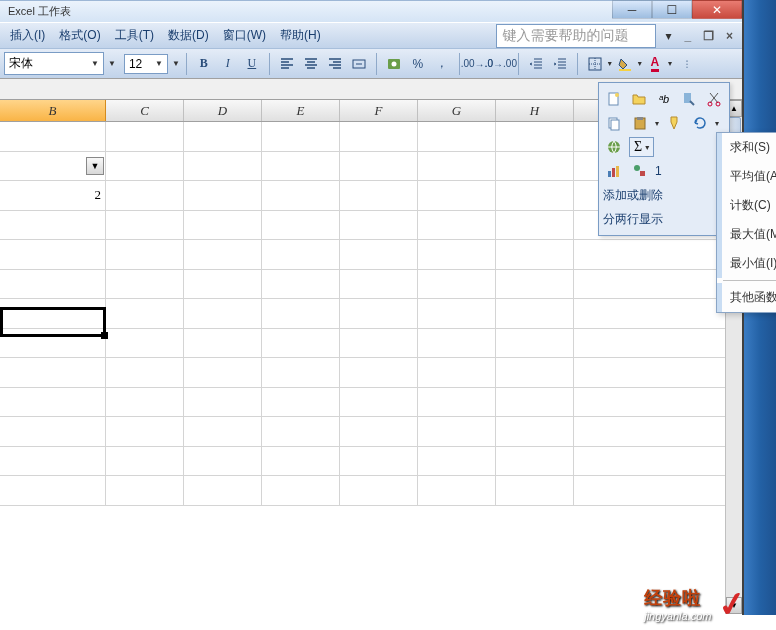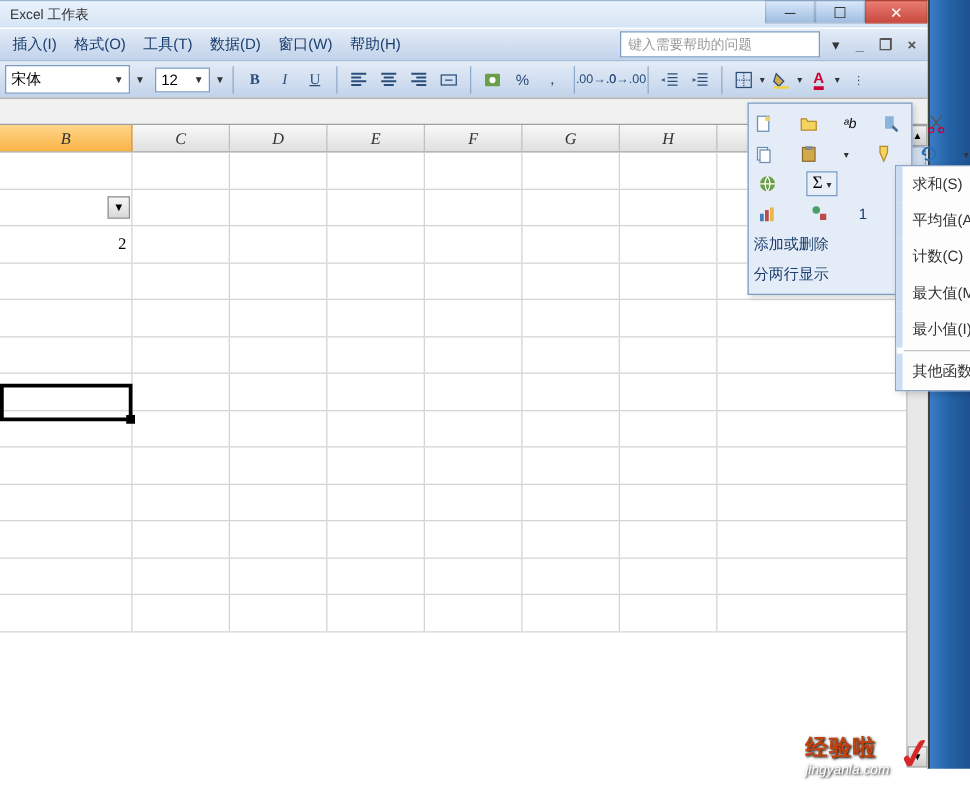--- a/index.html
+++ b/index.html
@@ -10,21 +10,21 @@
     .titlebar { height: 22px; background: linear-gradient(to bottom, #ebf3fc, #d5e4f5); border-top: 1px solid #9db7d6; display: flex; align-items: center; padding-left: 8px; position: relative; }
     .titlebar-text { font-size: 11px; color: #333; }
     .titlebar-controls { position: absolute; right: 0; top: -1px; display: flex; gap: 0; }
     .tb-btn { width: 40px; height: 19px; display: flex; align-items: center; justify-content: center; border: 1px solid rgba(0,0,0,0.15); }
     .tb-min { background: linear-gradient(to bottom, #d9e8fb, #9ebde0); color: #333; }
     .tb-max { background: linear-gradient(to bottom, #d9e8fb, #9ebde0); color: #333; }
     .tb-close { background: linear-gradient(to bottom, #e97c72, #c84a3e); color: #fff; width: 50px; }
     
     .menubar { height: 26px; background: linear-gradient(to bottom, #e4ecf7, #c1d3ea); display: flex; align-items: center; padding-left: 4px; gap: 2px; border-top: 1px solid #fff; }
     .menu-item { padding: 3px 6px; color: #1a3e6e; font-size: 12px; cursor: pointer; }
-    .help-box { margin-left: auto; margin-right: 8px; background: #fff; border: 1px solid #7a9cc5; padding: 2px 6px; width: 160px; color: #999; font-size: 11px; }
+    .help-box { margin-left: auto; margin-right: 8px; background: #fff; border: 1px solid #7a9cc5; padding: 2px 6px; width: 160px; color: #999; font-size: 14px; }
     .help-dropdown { width: 14px; color: #333; }
     .win-controls { display: flex; gap: 6px; margin-right: 6px; }
     .win-ctrl { color: #555; font-weight: bold; cursor: pointer; font-size: 12px; padding: 0 3px; }
     
     .toolbar { height: 30px; background: linear-gradient(to bottom, #e4ecf7, #c1d3ea); display: flex; align-items: center; padding-left: 4px; gap: 2px; border-top: 1px solid #a8bfdb; }
     .font-select { background: #fff; border: 1px solid #7a9cc5; padding: 2px 4px; width: 100px; font-size: 12px; display: flex; align-items: center; justify-content: space-between; }
     .size-select { background: #fff; border: 1px solid #7a9cc5; padding: 2px 4px; width: 44px; font-size: 12px; display: flex; align-items: center; justify-content: space-between; margin-left: 6px; }
     .dd-arrow { font-size: 8px; color: #333; }
     .divider { width: 1px; height: 22px; background: #8fa9c9; margin: 0 4px; }
     .tb-icon { width: 22px; height: 22px; display: flex; align-items: center; justify-content: center; cursor: pointer; color: #2a4d7a; }
@@ -54,21 +54,21 @@
     .selected-cell-border { position: absolute; left: 0; top: 207px; width: 106px; height: 30px; border: 3px solid #000; pointer-events: none; }
     .fill-handle { position: absolute; left: 101px; top: 232px; width: 7px; height: 7px; background: #000; }
     
     .scrollbar-v { position: absolute; right: 0; top: 0; bottom: 0; width: 17px; background: #e8e8e8; border-left: 1px solid #c0c0c0; }
     .scroll-btn { height: 17px; background: linear-gradient(to bottom, #f0f0f0, #d0d0d0); border: 1px solid #a0a0a0; display: flex; align-items: center; justify-content: center; font-size: 8px; }
     .scroll-thumb { position: absolute; top: 17px; left: 1px; right: 1px; height: 180px; background: linear-gradient(to right, #e0e8f2, #c4d4e8); border: 1px solid #8aa5c6; border-radius: 2px; }
     
     .side-blue { position: absolute; right: 0; top: 0; width: 32px; height: 615px; background: linear-gradient(to right, #3a7cc4, #2361a5, #1e5290); }
     
     .float-panel { position: absolute; right: 46px; top: 82px; width: 132px; background: #e4ecf7; border: 1px solid #7a9cc5; padding: 4px; z-index: 10; box-shadow: 2px 2px 4px rgba(0,0,0,0.15); }
-    .panel-row { display: flex; gap: 20px; align-items: center; height: 24px; }
+    .panel-row { display: flex; gap: 4px; align-items: center; height: 24px; }
     .panel-icon { width: 22px; height: 20px; display: flex; align-items: center; justify-content: center; background: transparent; }
     .panel-text { font-size: 12px; color: #1a3e6e; }
     .sigma-btn { border: 1px solid #7a9cc5; padding: 1px 4px; display: flex; align-items: center; gap: 3px; background: #e8eff9; }
     
     .autosum-menu { position: absolute; right: -34px; top: 132px; width: 94px; background: #fdfdfd; border: 1px solid #8aa5c6; z-index: 20; box-shadow: 2px 2px 6px rgba(0,0,0,0.2); }
     .menu-option { padding: 6px 8px; font-size: 12px; color: #333; cursor: pointer; border-left: 5px solid #c9ddf3; }
     .menu-sep { height: 1px; background: #c0c0c0; margin: 2px 6px; }
     
     .watermark { position: absolute; right: 30px; bottom: 6px; display: flex; align-items: center; gap: 6px; z-index: 30; }
     .wm-check { color: #d62828; font-size: 34px; font-weight: bold; transform: rotate(-8deg); }

